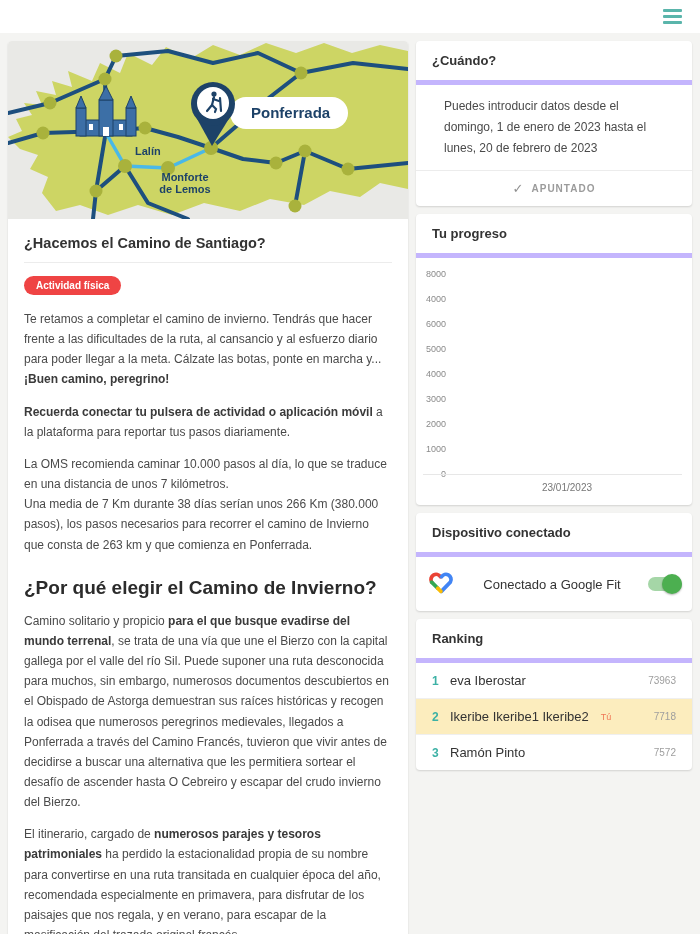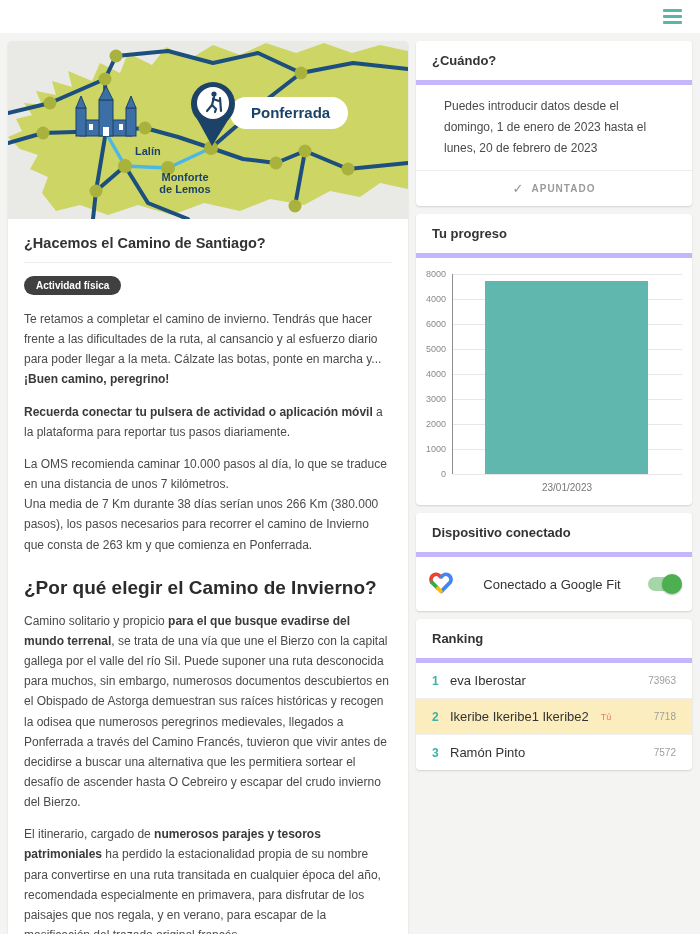--- a/index.html
+++ b/index.html
@@ -13,36 +13,36 @@
 
   .layout { display:flex; gap:8px; padding:8px; align-items:flex-start; }
 
   .card { background:#fff; border-radius:4px; box-shadow:0 1px 2px rgba(0,0,0,.14); overflow:hidden; }
 
   
   .article { width:400px; flex:none; }
   .map-wrap { width:400px; height:178px; display:block; }
   .article-body { padding:4px 16px 16px 16px; }
   .article-title { font-size:14.5px; font-weight:bold; color:#333; padding:12px 0 11px 0; border-bottom:1px solid #ececec; }
-  .badge { display:inline-block; background:#404040; color:#fff; font-size:10px; font-weight:bold; padding:4px 12px; border-radius:12px; margin:13px 0 2px 0; }
+  .badge { display:inline-block; background:#ef4444; color:#fff; font-size:10px; font-weight:bold; padding:4px 12px; border-radius:12px; margin:13px 0 2px 0; }
   .article-body p { font-size:12px; line-height:1.68; color:#4a4a4a; margin:12px 0; }
   .article-body strong { color:#3a3a3a; }
   .h2 { font-size:19px; font-weight:bold; color:#2b2b2b; margin:22px 0 6px 0; }
 
   
   .sidebar { flex:1; display:flex; flex-direction:column; gap:8px; }
   .card-title { font-size:13px; font-weight:bold; color:#333; padding:12px 16px; border-bottom:5px solid #c4b5fd; }
   .when-body { font-size:12px; color:#4a4a4a; line-height:1.75; padding:11px 28px; border-bottom:1px solid #ececec; }
   .when-action { display:flex; align-items:center; justify-content:center; gap:8px; padding:10px; cursor:pointer; }
   .when-action .check { color:#8f8f8f; font-size:13px; }
   .when-action .label { color:#9b9b9b; font-size:10px; font-weight:bold; letter-spacing:1px; }
 
   
   .chart-area { padding:16px 10px 8px 6px; }
-  .chart-row { display:flex; }
+  .chart-row { display:flex;flex-direction:column; }
   .y-labels { width:30px; position:relative; height:200px; flex:none; }
   .y-labels span { position:absolute; right:6px; transform:translateY(-50%); font-size:9px; color:#8a8a8a; }
   .plot { flex:1; position:relative; height:200px; border-left:1px solid #8f8f8f; }
   .gridline { position:absolute; left:0; right:0; height:1px; background:#e7e7e7; }
   .bar { position:absolute; bottom:0; left:14%; width:71%; background:#5fb7ad; }
   .x-label { margin-left:30px; text-align:center; font-size:10px; color:#777; padding:8px 0 4px 0; }
 
   
   .device-row { display:flex; align-items:center; padding:12px 10px; }
   .fit-icon { width:30px; height:30px; flex:none; }

